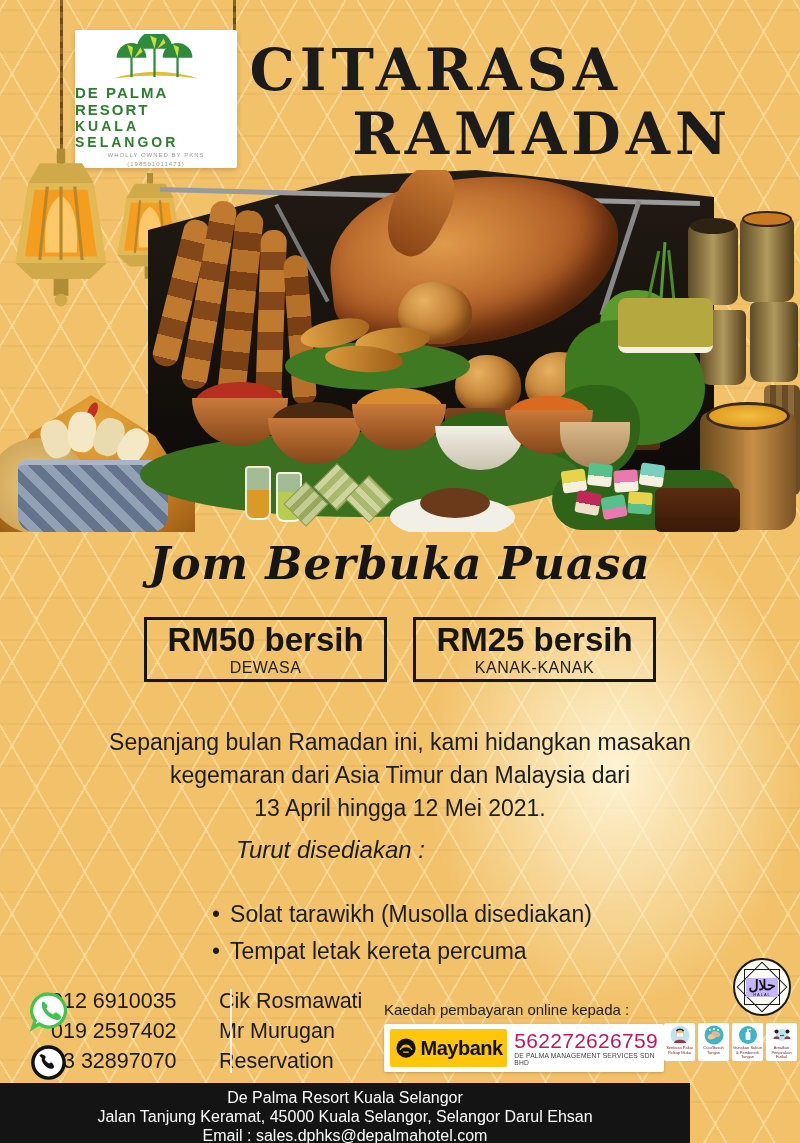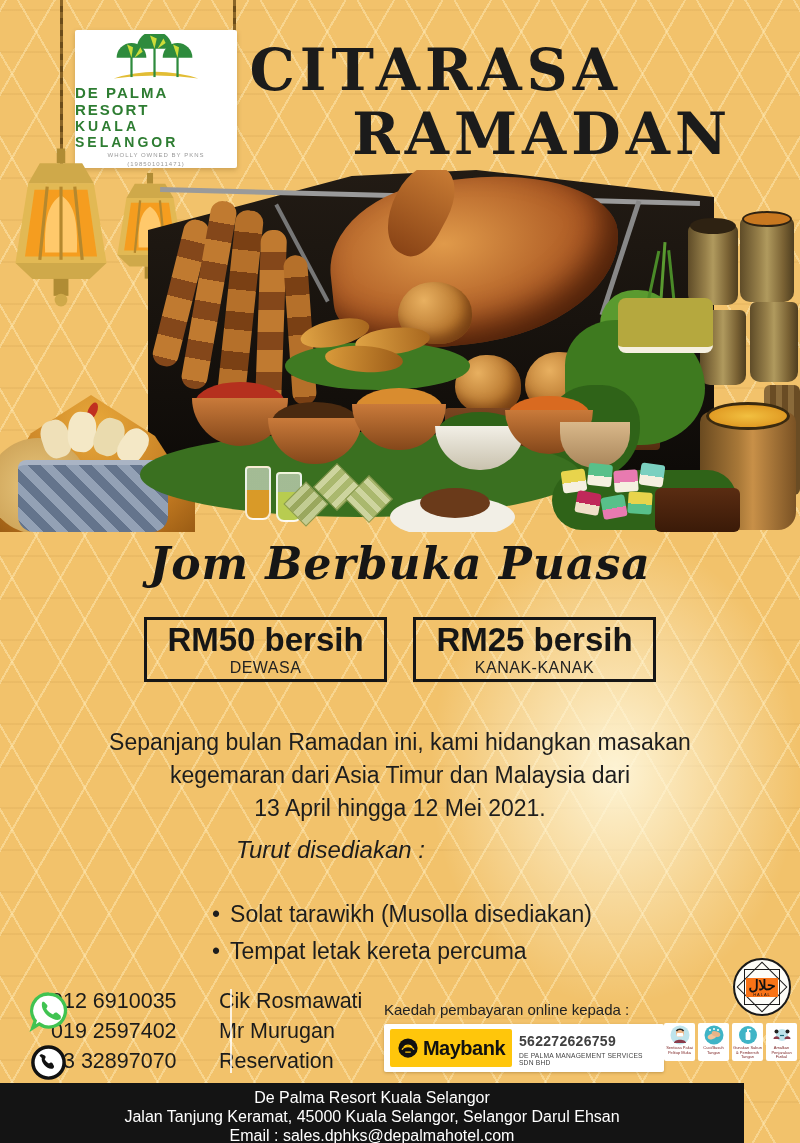--- a/index.html
+++ b/index.html
@@ -48,35 +48,35 @@
   .cname{margin-left:26px;}
   .cdivider{position:absolute; left:204px; top:3px; width:2px; height:84px; background:rgba(255,255,255,.8);}
   .wa-icon{position:absolute; left:0; top:3px;}
   .ph-icon{position:absolute; left:4px; top:58px;}
   
   .payment{position:absolute; left:384px; top:1001px; width:280px;}
   .pay-label{font-size:15px; color:#222; margin-bottom:6px;}
   .pay-card{background:#fff; border-radius:2px; padding:5px 6px; display:flex; align-items:center; gap:7px; box-shadow:0 1px 3px rgba(90,60,10,.3);}
   .maybank{background:#ffc60b; width:138px; height:38px; display:flex; align-items:center; justify-content:center; gap:4px; border-radius:2px;}
   .maybank-word{font-size:20px; font-weight:bold; color:#111; letter-spacing:-.5px;}
-  .acct-num{font-size:14px; font-weight:bold; color:#404040; letter-spacing:.3px; line-height:22px;}
+  .acct-num{font-size:21px; font-weight:normal; color:#be185d; letter-spacing:.3px; line-height:22px;}
   .acct-name{font-size:6.7px; color:#444; letter-spacing:.2px;}
   
   .halal{position:absolute; left:733px; top:958px; width:58px; height:58px; border:2.5px solid #1a1a1a; border-radius:50%;
     background:#fdfdf8; display:flex; align-items:center; justify-content:center;}
   .halal-star, .halal-star2{position:absolute; width:36px; height:36px; border:1.4px solid #1a1a1a;}
   .halal-star2{transform:rotate(45deg);}
-  .halal-text{position:relative; z-index:2; text-align:center; background:#f97316; padding:0 2px;}
+  .halal-text{position:relative; z-index:2; text-align:center; background:#c4b5fd; padding:0 2px;}
   .halal-ar{font-size:14px; font-weight:bold; color:#111; line-height:14px;}
   .halal-en{font-size:4px; color:#111; letter-spacing:1px;}
   .covid-row{position:absolute; left:664px; top:1023px; display:flex; gap:3px;}
   .covid-card{width:31px; background:#fff; border-radius:2px; padding:2px 1px 1px; display:flex; flex-direction:column; align-items:center; gap:1px;}
   .covid-cap{font-size:4px; line-height:4.6px; color:#7a1f1f; text-align:center;}
   
-  .footer{position:absolute; left:0; top:1083px; width:744px; height:60px; background:#141414; color:#fff;
+  .footer{position:absolute; left:0; top:1083px; width:690px; height:60px; background:#141414; color:#fff;
     text-align:center; font-size:16px; line-height:19px; padding-top:5px;}
 </style>
 </head>
 <body>
 
 <div class="poster">
 
   <div class="rope" style="left:60px; top:0; height:166px;"></div>
   <div class="rope" style="left:233px; top:0; height:150px;"></div>
 

